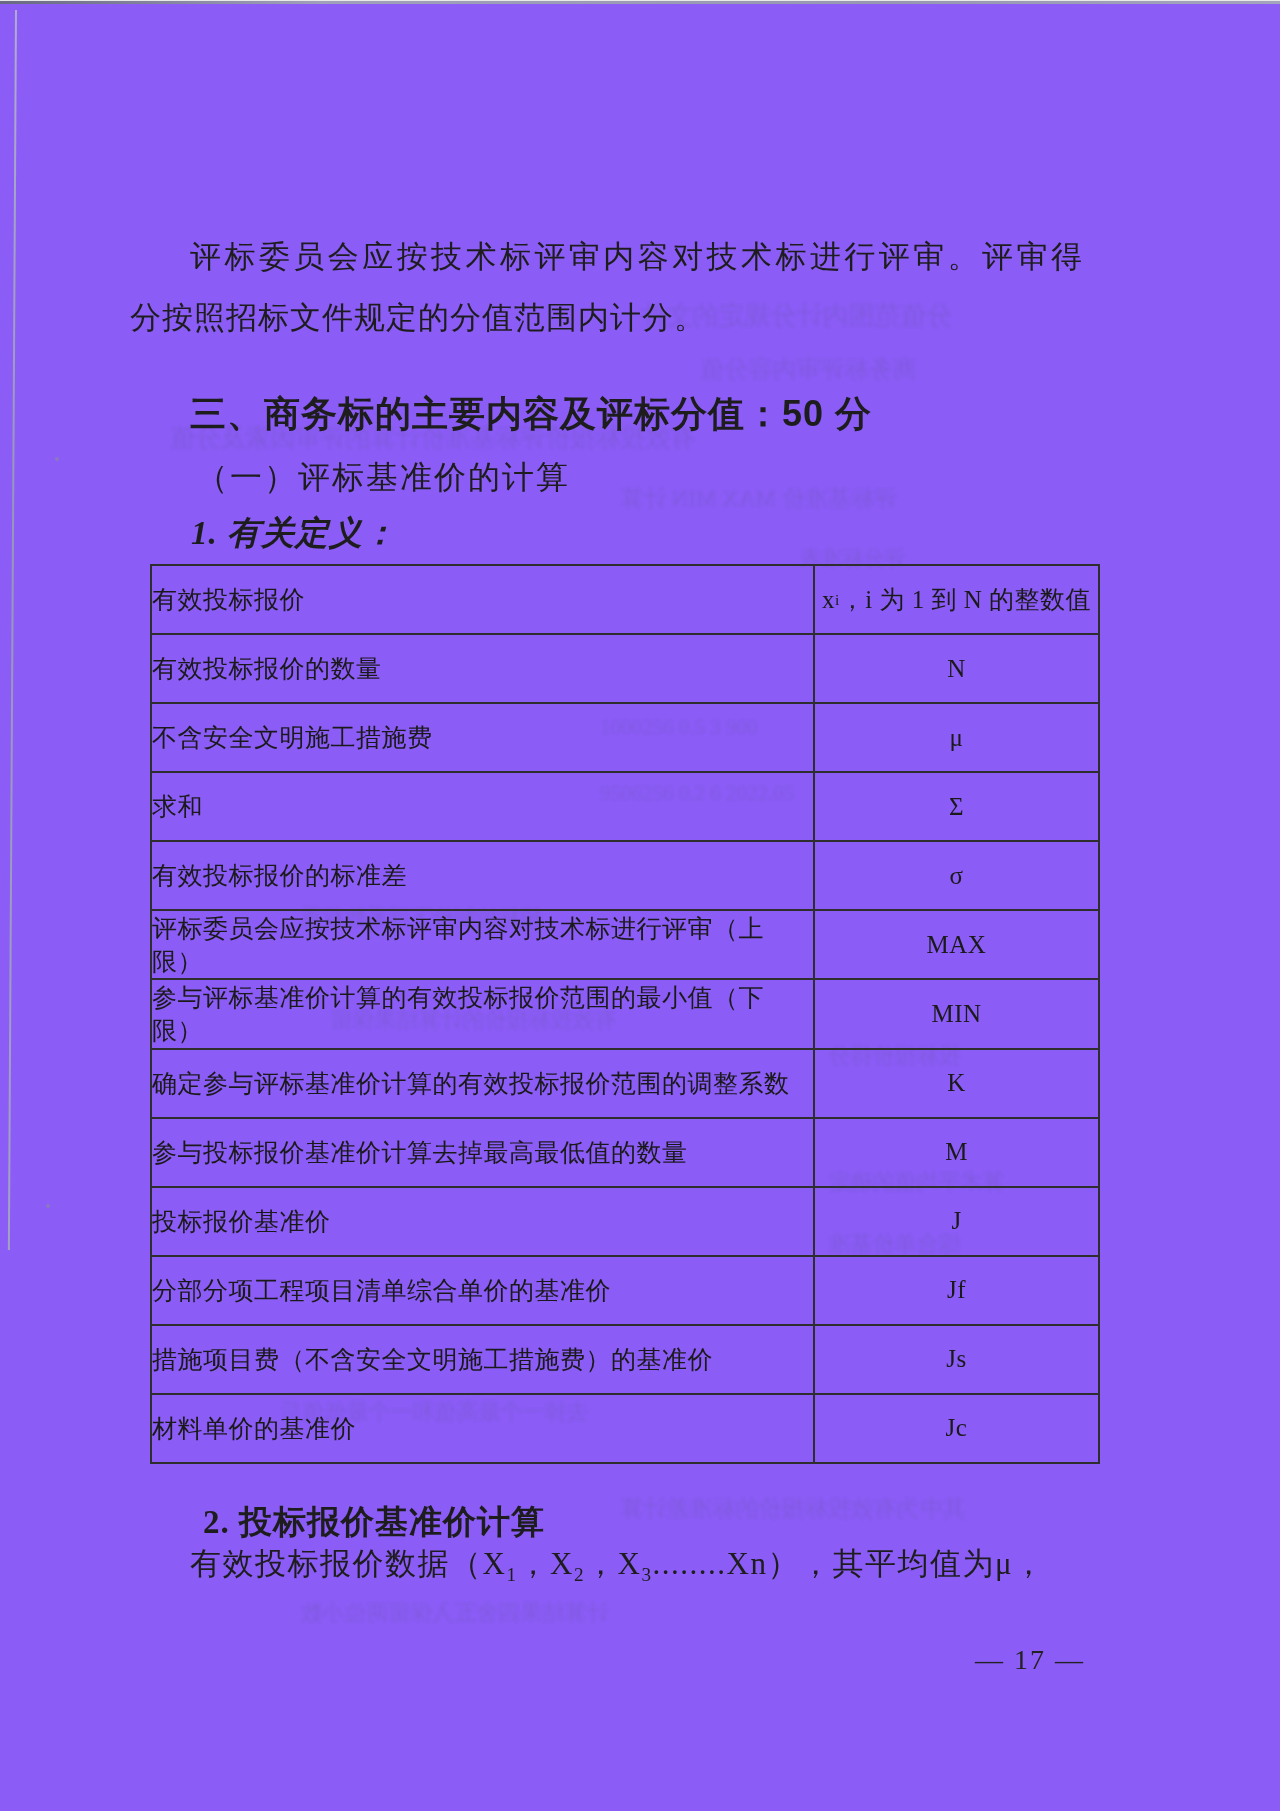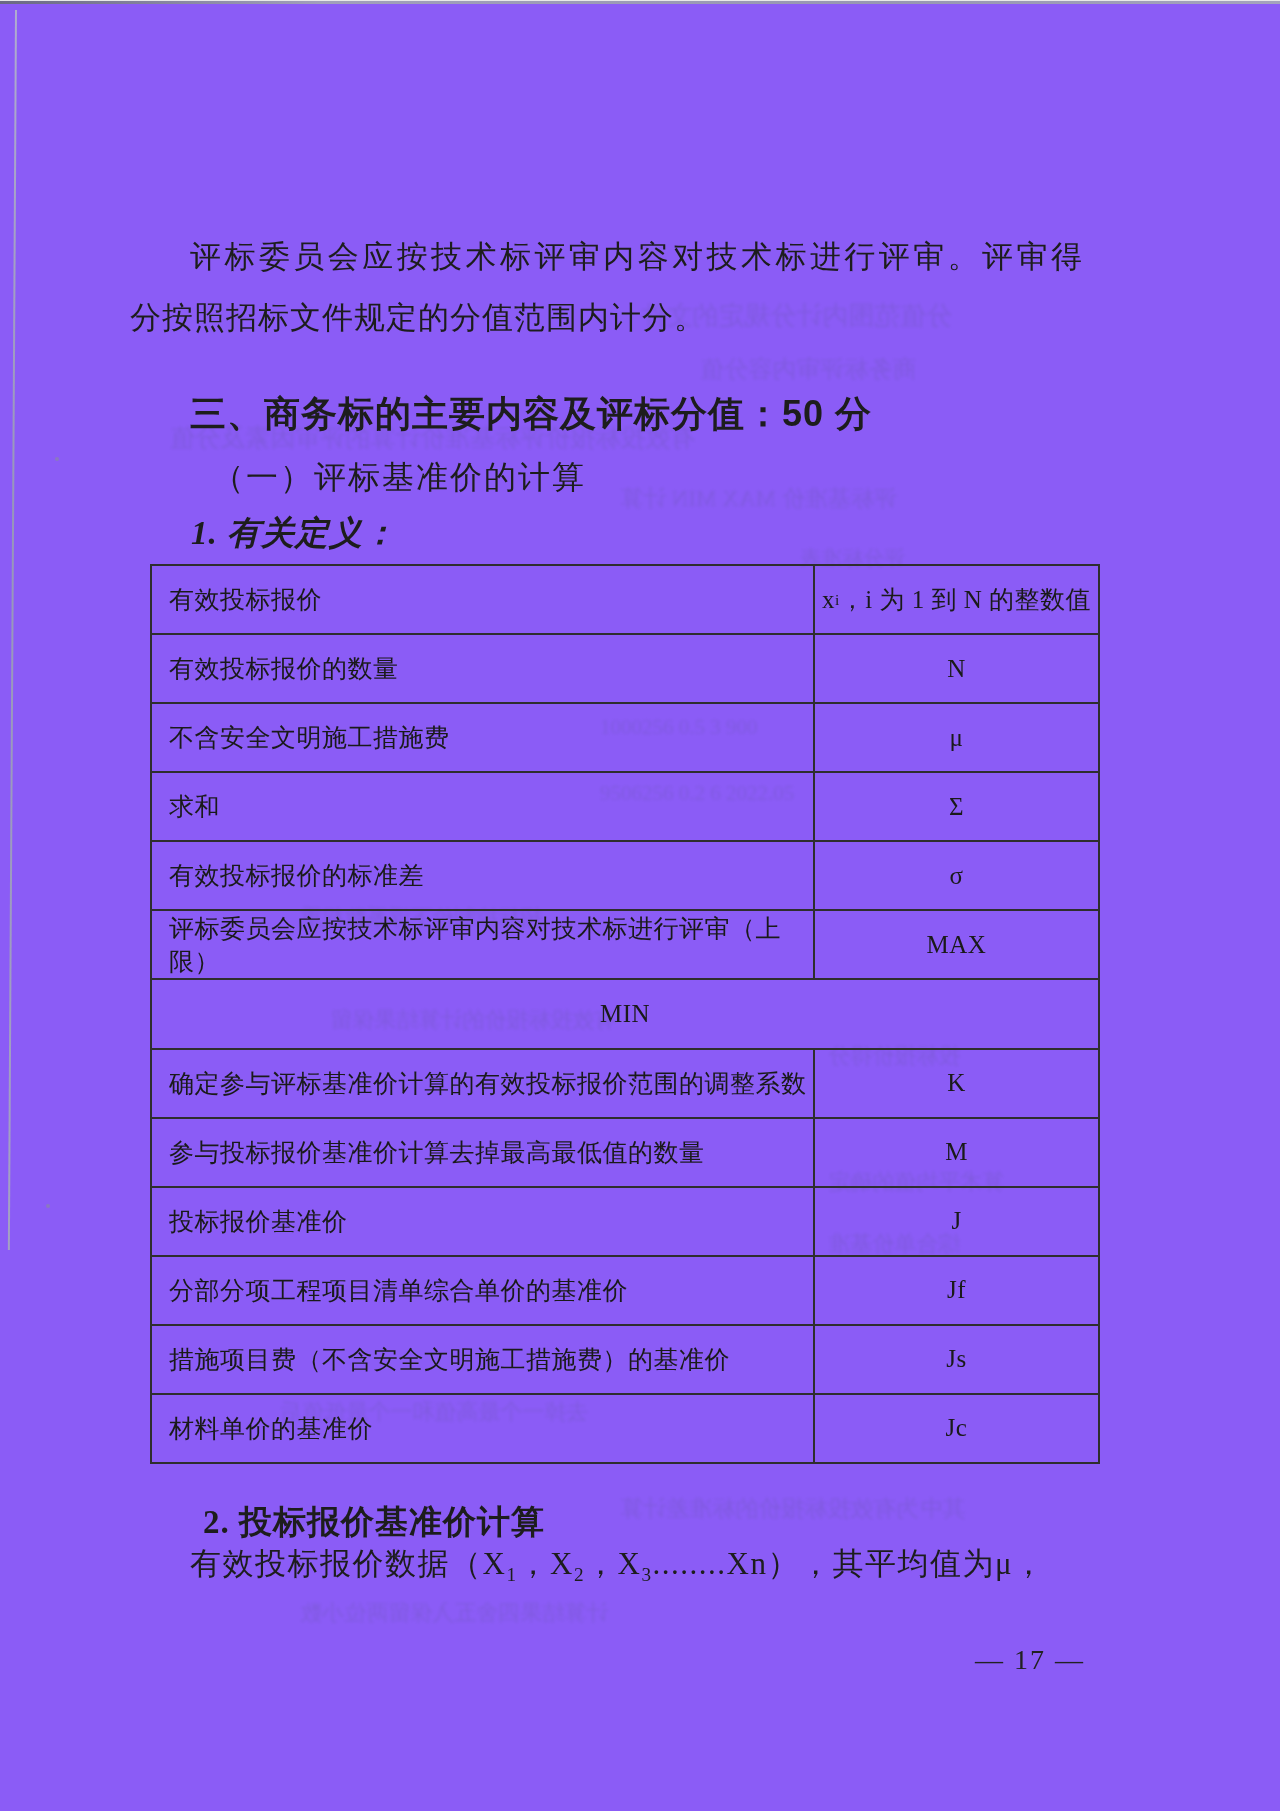--- a/index.html
+++ b/index.html
@@ -43,37 +43,37 @@
     text-align:justify;text-align-last:justify;
     white-space:normal;
   }
   .para2{left:130px;top:299px;font-size:31px;letter-spacing:1px;}
   .h-sec3{
     left:190px;top:392px;font-size:36px;font-weight:700;
     font-family:"Liberation Sans","DejaVu Sans",sans-serif;
     letter-spacing:1px;
     text-align:right;
   }
-  .h-sub1{left:212px;top:458px;font-size:32px;letter-spacing:2px;}
+  .h-sub1{left:196px;top:458px;font-size:32px;letter-spacing:2px;}
   .h-def{left:191px;top:513px;font-size:33px;font-weight:700;letter-spacing:1px;font-style:italic;}
   .h-calc{left:203px;top:1502px;font-size:33px;font-weight:700;letter-spacing:1px;}
   .formula{left:190px;top:1545px;font-size:31px;letter-spacing:1.5px;}
   .formula sub,.sym sub{font-size:.62em;}
   .pagenum{left:975px;top:1642px;font-size:28px;letter-spacing:2px;color:#222;}
   
   .dtable{
     position:absolute;left:150px;top:563px;width:950px;height:900px;
     border:2px solid #2e2e2e;
     box-sizing:border-box;
     display:flex;flex-direction:column;
   }
   .trow{display:flex;flex:1;border-top:2px solid #2e2e2e;min-height:0;}
   .trow:first-child{border-top:none;}
   .tcell{display:flex;align-items:center;box-sizing:border-box;font-size:25px;color:#1a1a1a;}
-  .tcell.term{width:663px;padding-left:17px;border-right:2px solid #2e2e2e;letter-spacing:.5px;}
+  .tcell.term{width:663px;border-right:2px solid #2e2e2e;letter-spacing:.5px;}
   .tcell.sym{flex:1;justify-content:center;letter-spacing:.5px;}
 </style>
 </head>
 <body>
 
 <div class="page">
 
   <div class="scan-top-edge"></div>
   <div class="scan-left-line"></div>
   <div id="ghost-layer">
@@ -128,20 +128,21 @@
       </div>
       <div class="trow">
         <div class="tcell term">有效投标报价的标准差</div>
         <div class="tcell sym">σ</div>
       </div>
       <div class="trow">
         <div class="tcell term">评标委员会应按技术标评审内容对技术标进行评审（上限）</div>
         <div class="tcell sym">MAX</div>
       </div>
       <div class="trow">
+        <div class="tcell term">参与评标基准价计算的有效投标报价范围的最小值（下限）</div>
         <div class="tcell sym">MIN</div>
       </div>
       <div class="trow">
         <div class="tcell term">确定参与评标基准价计算的有效投标报价范围的调整系数</div>
         <div class="tcell sym">K</div>
       </div>
       <div class="trow">
         <div class="tcell term">参与投标报价基准价计算去掉最高最低值的数量</div>
         <div class="tcell sym">M</div>
       </div>

